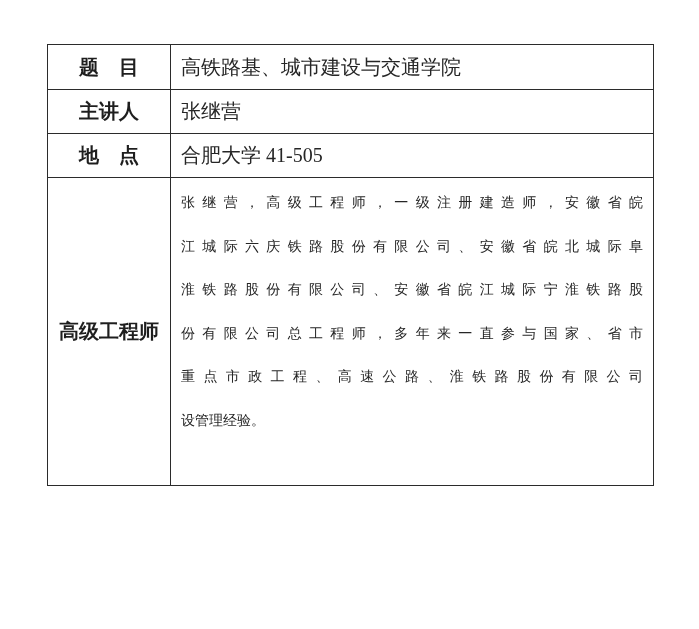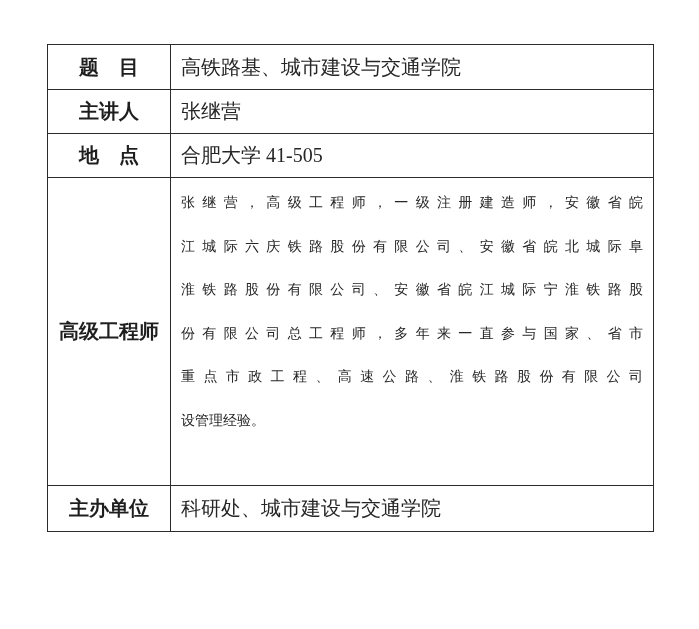--- a/index.html
+++ b/index.html
@@ -99,19 +99,15 @@
       <div class="value-cell bio-value">
         <div class="bio-line">张继营，高级工程师，一级注册建造师，安徽省皖</div>
         <div class="bio-line">江城际六庆铁路股份有限公司、安徽省皖北城际阜</div>
         <div class="bio-line">淮铁路股份有限公司、安徽省皖江城际宁淮铁路股</div>
         <div class="bio-line">份有限公司总工程师，多年来一直参与国家、省市</div>
         <div class="bio-line">重点市政工程、高速公路、淮铁路股份有限公司</div>
         <div class="bio-line">设管理经验。</div>
       </div>
     </div>
 
-    <div class="row row-last">
-      <div class="label-cell">主办单位</div>
-      <div class="value-cell">科研处、城市建设与交通学院</div>
-    </div>
 
   </div>
 </div>
 
 </body></html>

